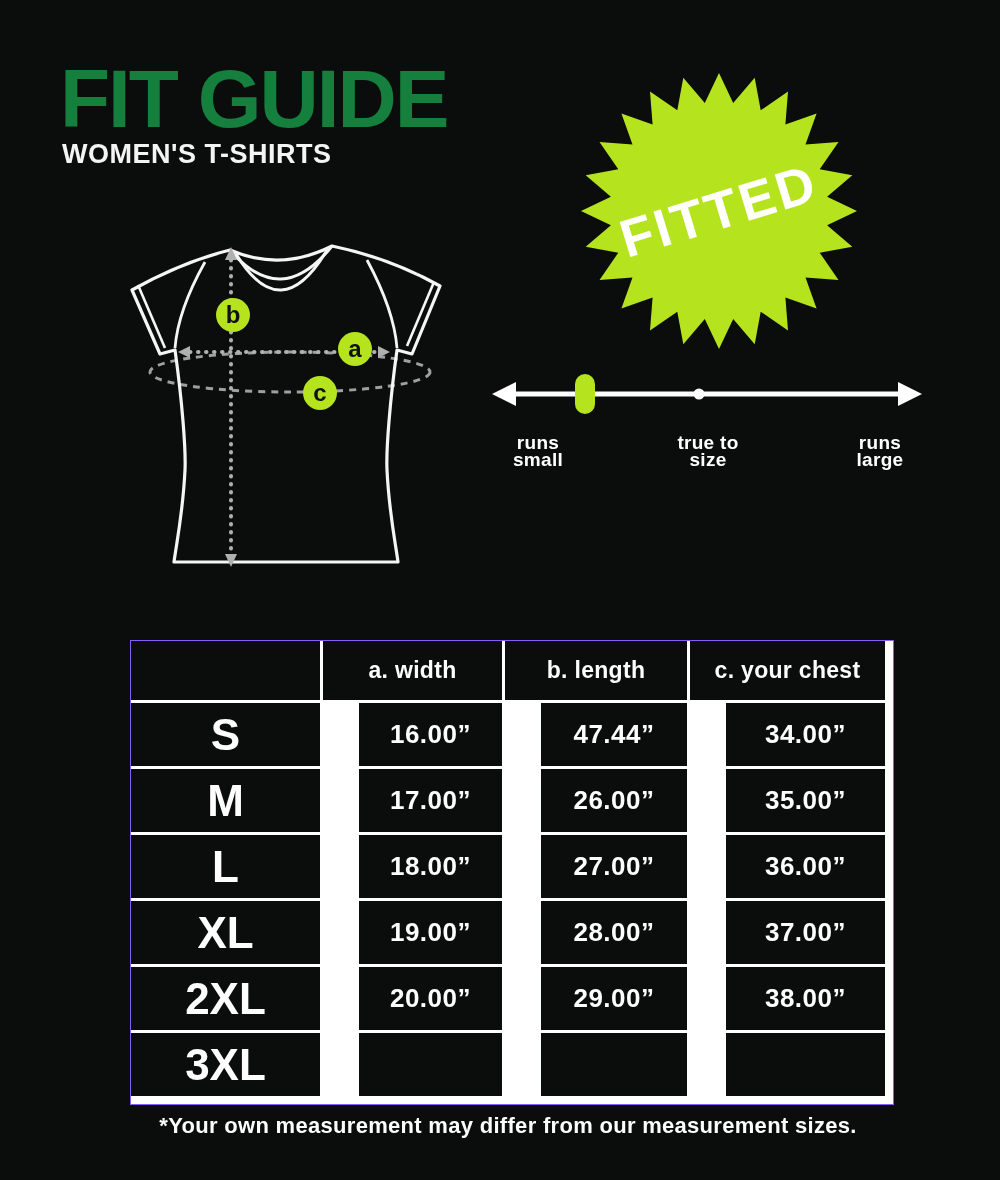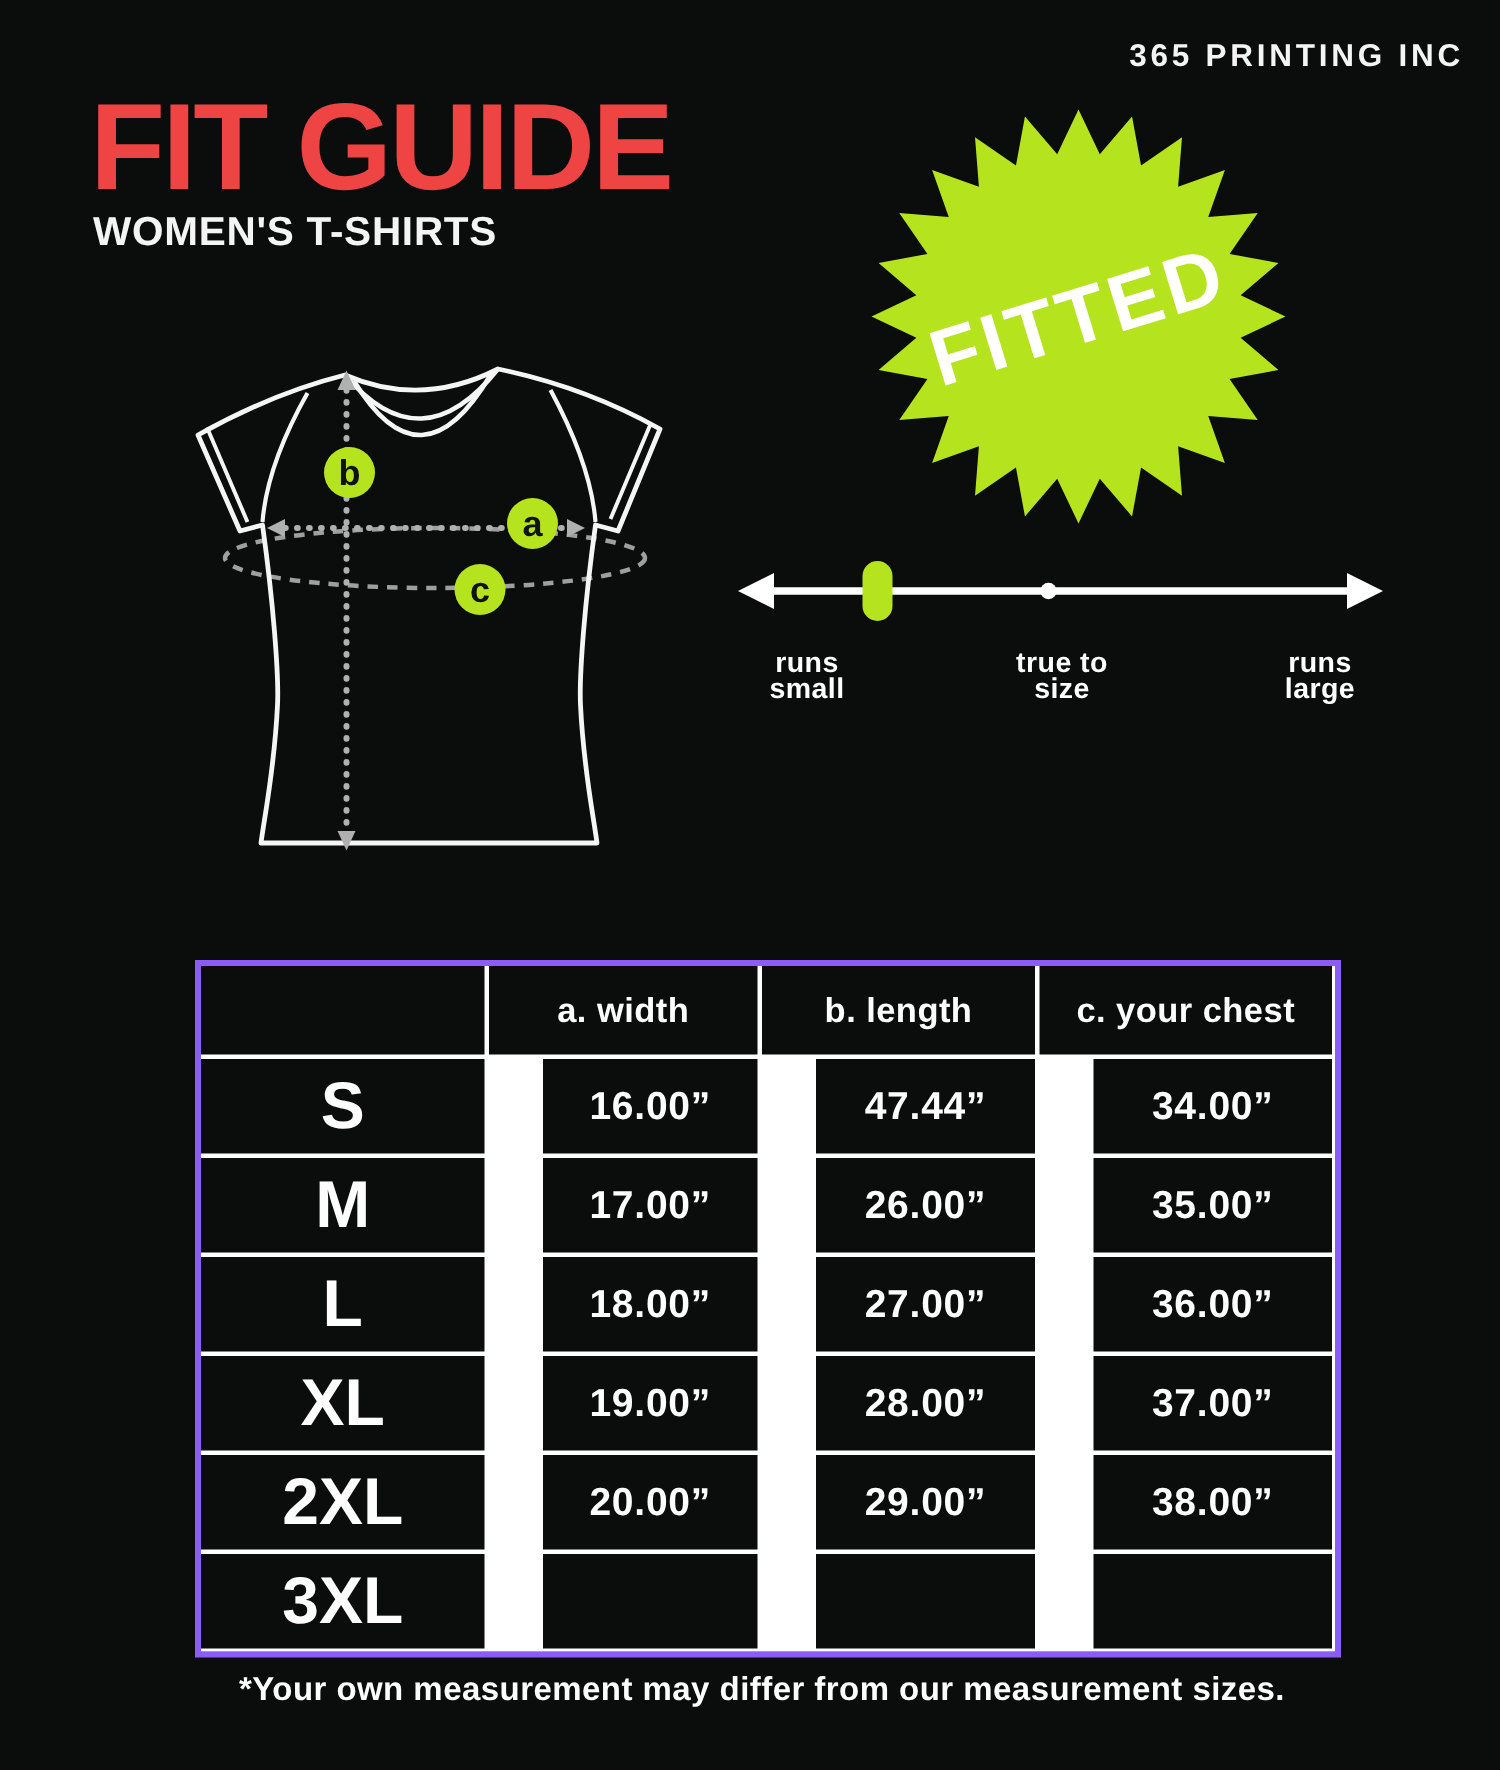--- a/index.html
+++ b/index.html
@@ -8,33 +8,33 @@
     position:relative;width:1000px;height:1180px;overflow:hidden;
     background:#0b0c0c;color:#fff;
     font-family:"Liberation Sans",sans-serif;font-weight:bold;
   }
   .abs{position:absolute;}
   .brand{
     top:26px;right:24px;font-size:21px;letter-spacing:2.5px;color:#f4f4f4;
   }
   .title{
     left:60px;top:58px;font-size:82px;line-height:1;letter-spacing:-2px;
-    color:#ef4444;
+    color:#15803d;
   }
   .subtitle{
     left:62px;top:139px;width:372px;
     font-size:27px;letter-spacing:.5px;color:#f4f4f4;
   }
   .scale-label{
     position:absolute;top:434px;width:120px;text-align:center;
     font-size:19px;line-height:17px;letter-spacing:.3px;color:#fff;
   }
   .table-wrap{
     left:130px;top:640px;width:764px;height:465px;
-    border:4px solid #8b5cf6;background:#fff;
+    border:1px solid #8b5cf6;background:#fff;
   }
   .grid{
     display:grid;width:100%;height:100%;
     grid-template-columns:189px 179px 182px 195px;
     grid-template-rows:59px repeat(6,63px);
     gap:3px;background:#fff;
   }
   .cell{
     background:#0b0c0c;display:flex;align-items:center;justify-content:center;
     color:#fdfdfd;
@@ -46,21 +46,20 @@
     left:0;top:1113px;width:1000px;text-align:center;
     font-size:22px;letter-spacing:.3px;color:#fdfdfd;padding-left:16px;
   }
   svg text{font-family:"Liberation Sans",sans-serif;font-weight:bold;}
 </style>
 </head>
 <body>
 
 <div class="page">
 
-  <div class="abs brand">365 PRINTING INC</div>
 
   <div class="abs title">FIT GUIDE</div>
   <div class="abs subtitle">WOMEN'S T-SHIRTS</div>
 
   <svg class="abs" style="left:110px;top:220px" width="360" height="380" viewBox="0 0 360 380">
 
     <ellipse cx="180" cy="152" rx="140" ry="20" fill="none" stroke="#9f9f9f" stroke-width="3" stroke-dasharray="7 6"></ellipse>
 
     <path d="M 120,30 Q 72,42 22,70 L 50,134 L 65,130
              C 72,180 76,230 75,250 C 73,292 67,320 64,342

